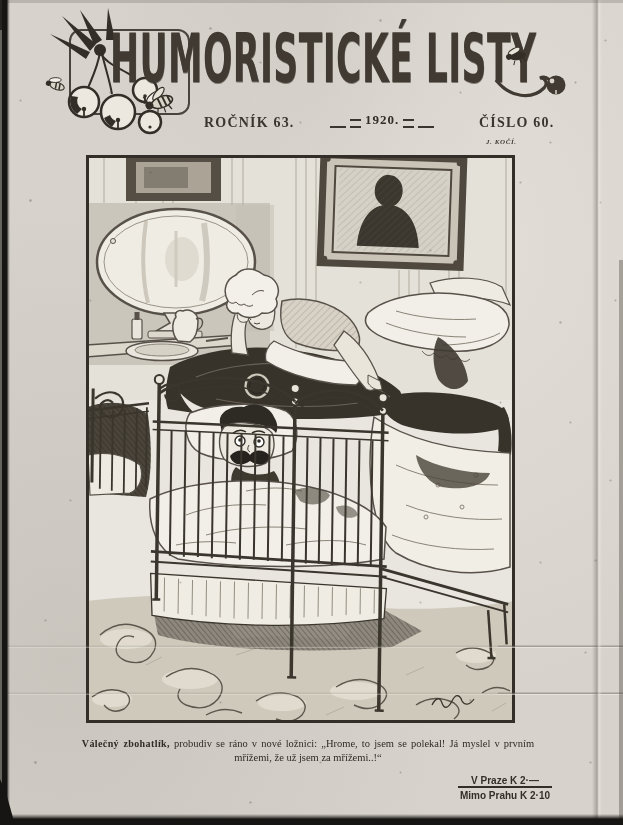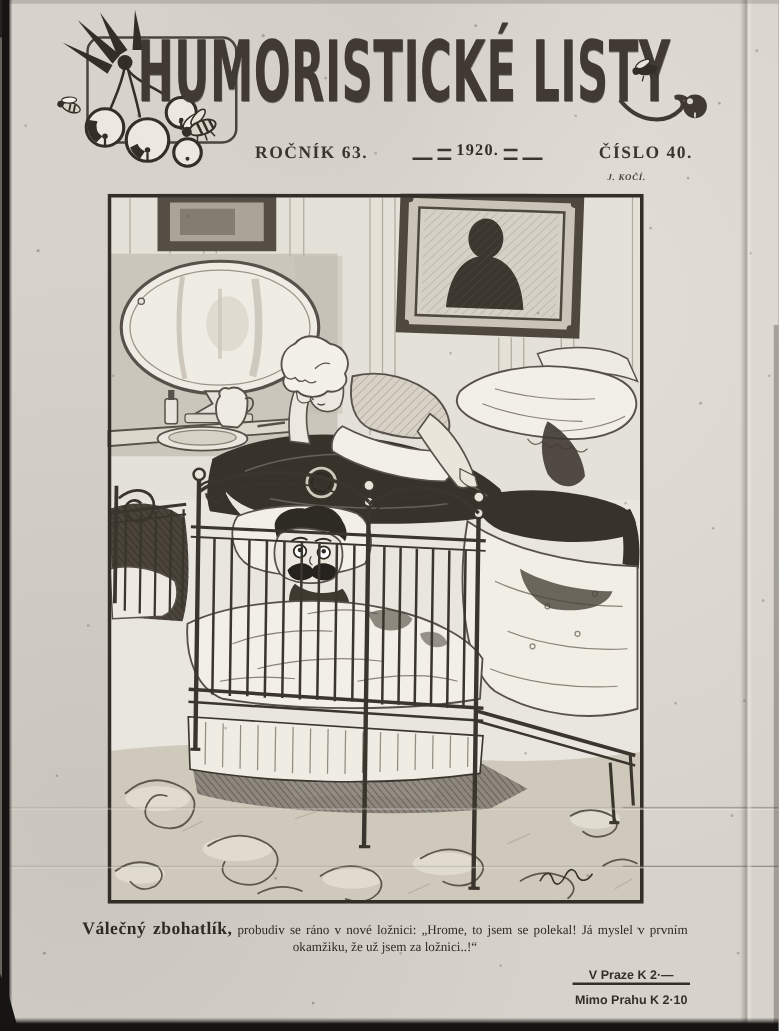--- a/index.html
+++ b/index.html
@@ -55,27 +55,27 @@
   .year-wrap{position:absolute;left:330px;top:112px;display:flex;align-items:flex-end;gap:4px;}
   .year-wrap .dash{width:16px;height:2px;background:#3a352d;}
   .year-wrap .dbl{width:11px;height:5px;border-top:2px solid #3a352d;border-bottom:2px solid #3a352d;}
   .year-wrap b{font-size:13px;letter-spacing:1px;color:#322d26;}
   .publisher{position:absolute;left:486px;top:138px;font-size:7px;font-weight:bold;letter-spacing:.6px;color:#45403a;font-style:italic;}
   
   .figure{position:absolute;left:86px;top:155px;width:429px;height:568px;margin:0;}
   
   .caption{position:absolute;left:62px;top:738px;width:492px;text-align:center;color:#2f2b25;}
   .caption .l1{margin:0;font-size:10.5px;line-height:12.5px;word-spacing:1.5px;}
-  .caption .l1 b{font-size:14px;letter-spacing:.4px;}
+  .caption .l1 b{font-size:10px;letter-spacing:.4px;}
   .caption .l2{margin:1px 0 0 0;font-size:10.5px;line-height:12px;}
   
   .prices{position:absolute;left:458px;top:775px;width:94px;text-align:center;
     font-family:"Liberation Sans",sans-serif;font-weight:bold;font-size:10px;color:#332f28;}
   .prices .p1{padding-bottom:0;border-bottom:2px solid #332f28;}
-  .prices .p2{padding-top:7px;}
+  .prices .p2{padding-top:2px;}
 </style>
 </head>
 <body>
 
 <div class="page">
 
   <div class="mast-frame"></div>
 
   <svg class="bells-svg" width="150" height="140" viewBox="0 0 150 140">
     <g fill="#332e27">
@@ -148,21 +148,21 @@
 
   <div class="issue-row">
     <span class="plain vol">ROČNÍK 63.</span>
     <span class="year-wrap">
       <span class="dash"></span>
       <span class="dbl"></span>
       <b>1920.</b>
       <span class="dbl"></span>
       <span class="dash"></span>
     </span>
-    <span class="plain iss">ČÍSLO 40.</span>
+    <span class="plain iss">ČÍSLO 60.</span>
   </div>
   <div class="publisher">J. KOČÍ.</div>
 
   <figure class="figure">
     <svg width="429" height="568" viewBox="0 0 429 568">
       <defs>
         <pattern id="ht" width="5" height="5" patternUnits="userSpaceOnUse" patternTransform="rotate(45)">
           <line x1="0" y1="0" x2="0" y2="5" stroke="#6e675c" stroke-width=".8"></line>
         </pattern>
         <pattern id="htd" width="4" height="4" patternUnits="userSpaceOnUse" patternTransform="rotate(-40)">
@@ -431,21 +431,21 @@
       </g>
 
       <path d="M346,550 c4,-8 8,-8 10,-2 c2,6 6,6 10,-2 c4,-8 8,-6 10,0 c3,5 8,4 12,-2" stroke="#3a352d" stroke-width="1.3" fill="none"></path>
 
       <rect x="1.5" y="1.5" width="426" height="565" fill="none" stroke="#332f28" stroke-width="3"></rect>
     </svg>
   </figure>
 
   <figcaption class="caption">
     <p class="l1"><b>Válečný zbohatlík,</b> <span>probudiv se ráno v nové ložnici: „Hrome, to jsem se polekal! Já myslel v prvním</span></p>
-    <p class="l2">okamžiku, že už jsem za ložnici..!“</p>
+    <p class="l2">mřížemi, že už jsem za mřížemi..!“</p>
   </figcaption>
 
   <div class="prices">
     <div class="p1">V Praze K 2·—</div>
     <div class="p2">Mimo Prahu K 2·10</div>
   </div>
 
   <div class="specks"></div>
   <div class="crease" style="top:645px"></div>
   <div class="crease" style="top:692px"></div>

